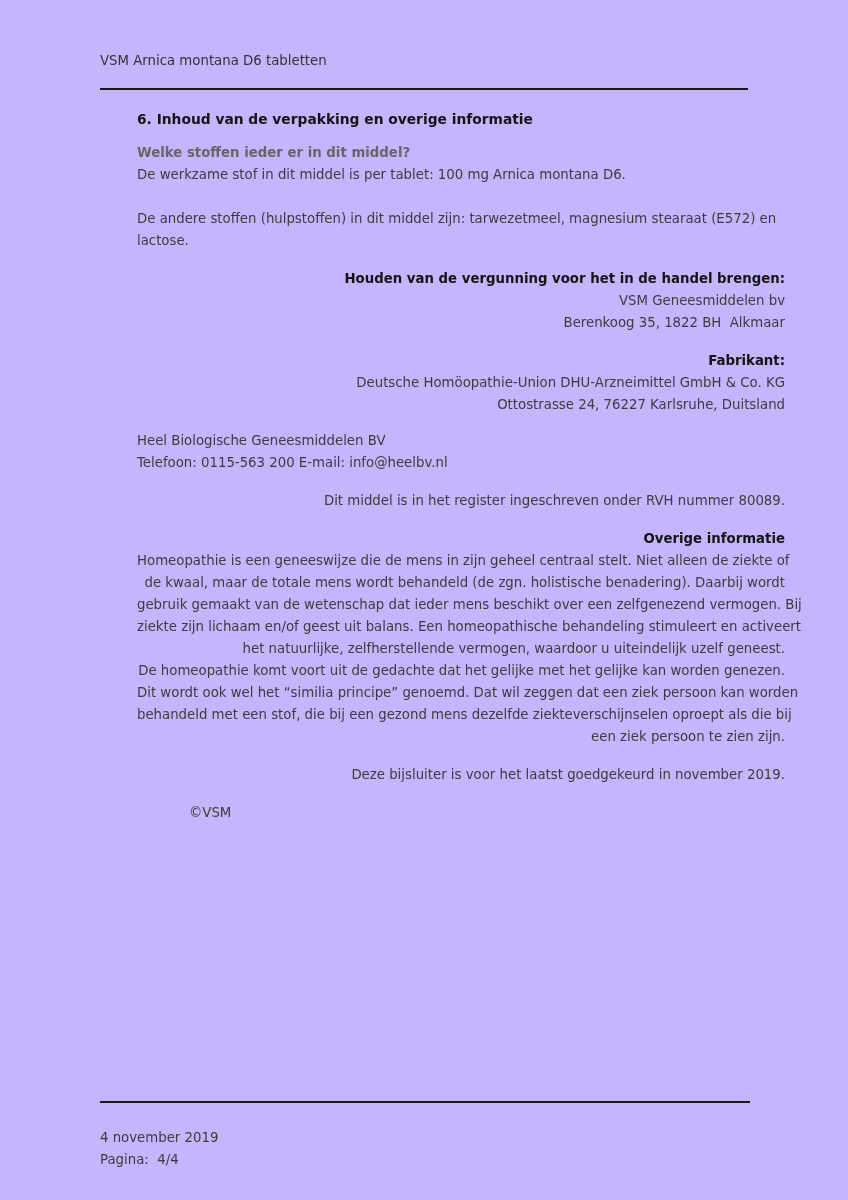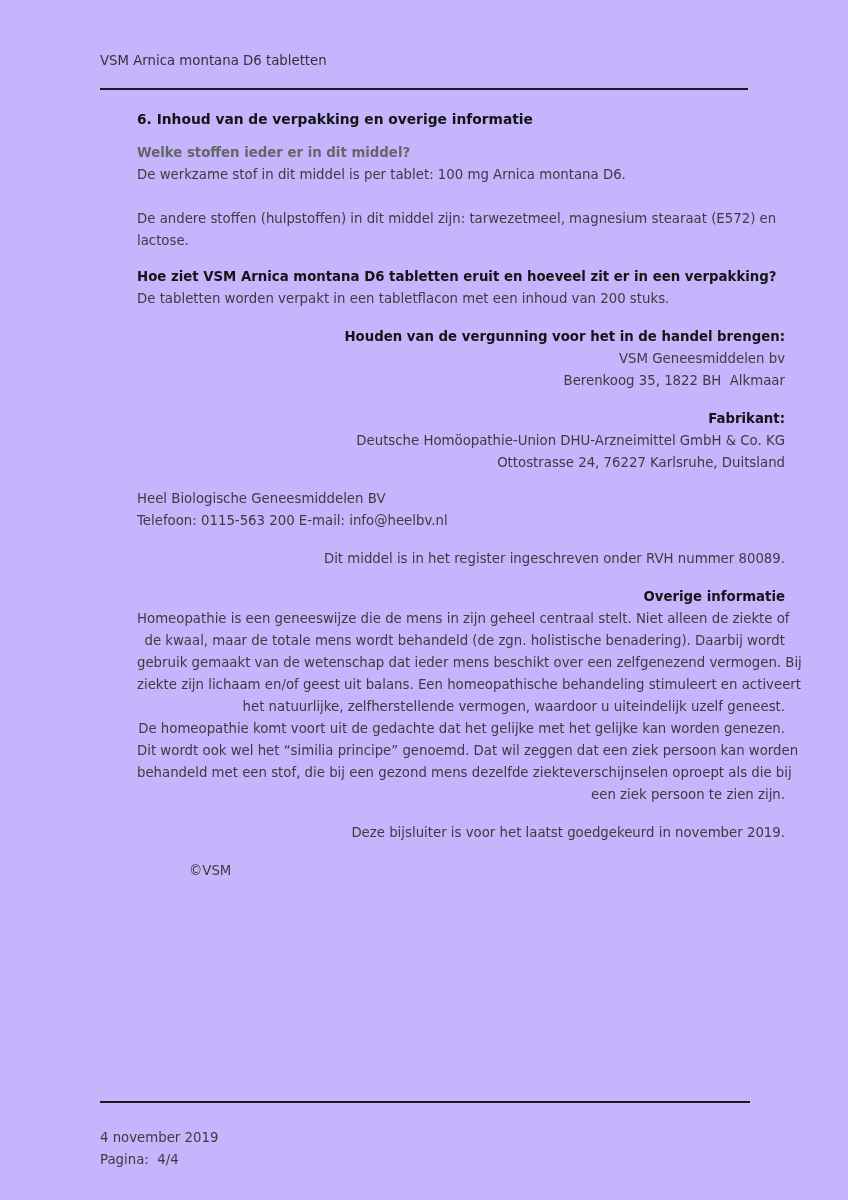--- a/index.html
+++ b/index.html
@@ -79,24 +79,20 @@
 
     <div class="section-title">6. Inhoud van de verpakking en overige informatie</div>
 
     <div class="mt-12">
       <div class="sub-gray">Welke stoffen ieder er in dit middel?</div>
       <div class="body-text">De werkzame stof in dit middel is per tablet: 100 mg Arnica montana D6.</div>
       <div class="body-text mt-22">De andere stoffen (hulpstoffen) in dit middel zijn: tarwezetmeel, magnesium stearaat (E572) en
 lactose.</div>
     </div>
 
-    <div class="mt-14">
-      <div class="sub-black">Hoe ziet VSM Arnica montana D6 tabletten eruit en hoeveel zit er in een verpakking?</div>
-      <div class="body-text">De tabletten worden verpakt in een tabletflacon met een inhoud van 200 stuks.</div>
-    </div>
 
     <div class="mt-16">
       <div class="sub-black">Houden van de vergunning voor het in de handel brengen:</div>
       <div class="body-text">VSM Geneesmiddelen bv
 Berenkoog 35, 1822 BH  Alkmaar</div>
     </div>
 
     <div class="mt-16">
       <div class="sub-black">Fabrikant:</div>
       <div class="body-text">Deutsche Homöopathie-Union DHU-Arzneimittel GmbH &amp; Co. KG

